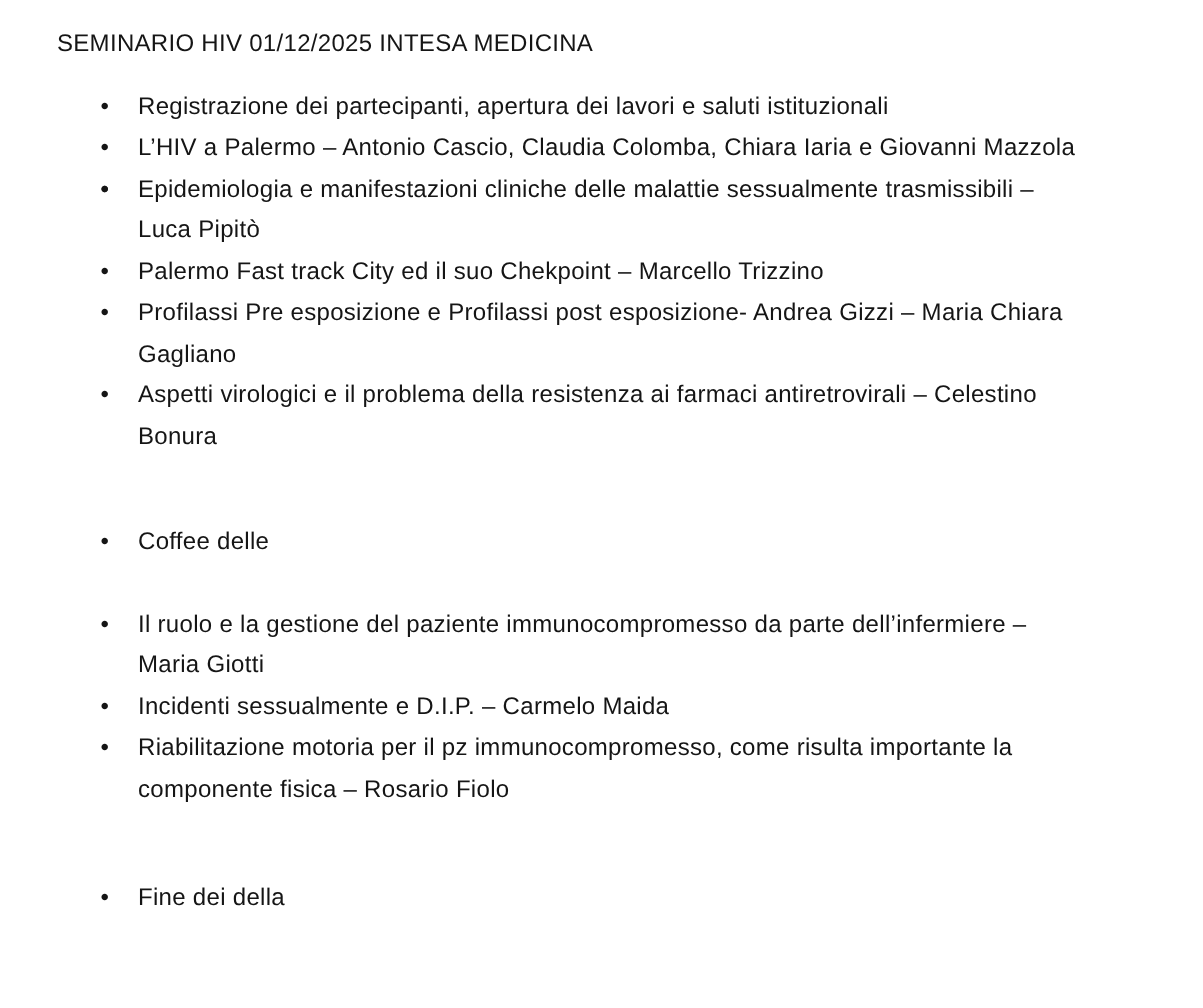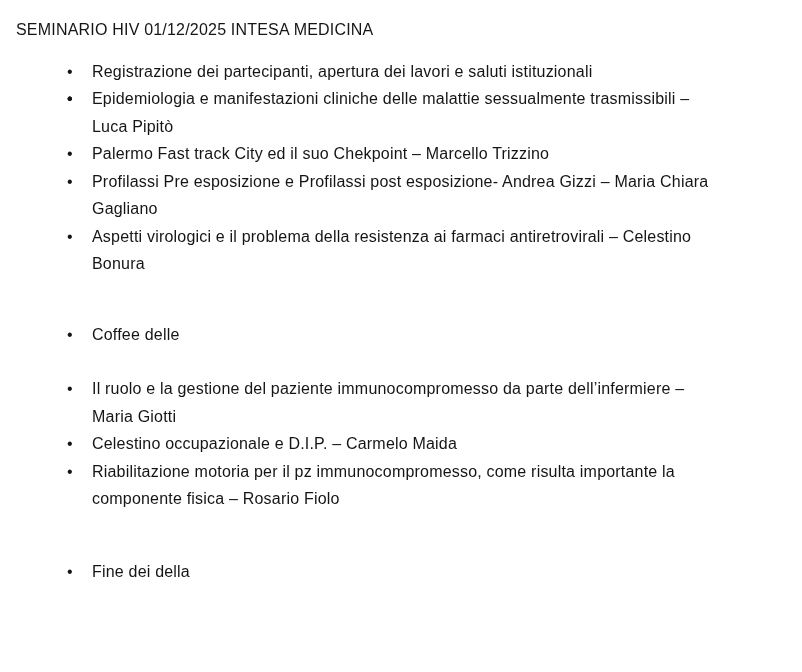--- a/index.html
+++ b/index.html
@@ -14,21 +14,21 @@
     background: #ffffff;
     overflow: hidden;
     font-family: "Liberation Sans", sans-serif;
     color: #151515;
     font-size: 16px;
     line-height: 27.5px;
     letter-spacing: 0.2px;
   }
   .doc-title {
     margin: 0;
-    padding: 16px 0 0 16px;
+    padding: 16px 0 0 38px;
     font-size: 16px;
     font-weight: 400;
     line-height: 27.5px;
     white-space: nowrap;
   }
   .sections {
     margin: 0;
     padding: 0;
   }
   ul.section {
@@ -55,32 +55,32 @@
   }
 </style>
 </head>
 <body>
 
 <div class="page" style="color: rgb(21, 21, 21); background: rgb(255, 255, 255);">
   <div class="doc-title">SEMINARIO HIV 01/12/2025 INTESA MEDICINA</div>
   <div class="sections" id="sections">
       <ul class="section">
         <li><span class="bullet">•</span><span class="item-text">Registrazione dei partecipanti, apertura dei lavori e saluti istituzionali</span></li>
-        <li><span class="bullet">•</span></li>
+        <li><span class="bullet">•</span><span class="item-text">L’HIV a Palermo – Antonio Cascio, Claudia Colomba, Chiara Iaria e Giovanni Mazzola</span></li>
         <li><span class="bullet">•</span></li>
         <li><span class="bullet">•</span><span class="item-text">Epidemiologia e manifestazioni cliniche delle malattie sessualmente trasmissibili – Luca Pipitò</span></li>
         <li><span class="bullet">•</span><span class="item-text">Palermo Fast track City ed il suo Chekpoint – Marcello Trizzino</span></li>
         <li><span class="bullet">•</span><span class="item-text">Profilassi Pre esposizione e Profilassi post esposizione- Andrea Gizzi – Maria Chiara Gagliano</span></li>
         <li><span class="bullet">•</span><span class="item-text">Aspetti virologici e il problema della resistenza ai farmaci antiretrovirali – Celestino Bonura</span></li>
       </ul>
       <ul class="section">
         <li><span class="bullet">•</span><span class="item-text">Coffee delle</span></li>
       </ul>
       <ul class="section">
         <li><span class="bullet">•</span><span class="item-text">Il ruolo e la gestione del paziente immunocompromesso da parte dell’infermiere – Maria Giotti</span></li>
-        <li><span class="bullet">•</span><span class="item-text">Celestino occupazionale e D.I.P. – Carmelo Maida</span></li>
+        <li><span class="bullet">•</span><span class="item-text">Incidenti sessualmente e D.I.P. – Carmelo Maida</span></li>
         <li><span class="bullet">•</span><span class="item-text">Riabilitazione motoria per il pz immunocompromesso, come risulta importante la componente fisica – Rosario Fiolo</span></li>
       </ul>
       <ul class="section">
         <li><span class="bullet">•</span><span class="item-text">Fine dei della</span></li>
       </ul>
     </div>
 </div>
 
 </body></html>

